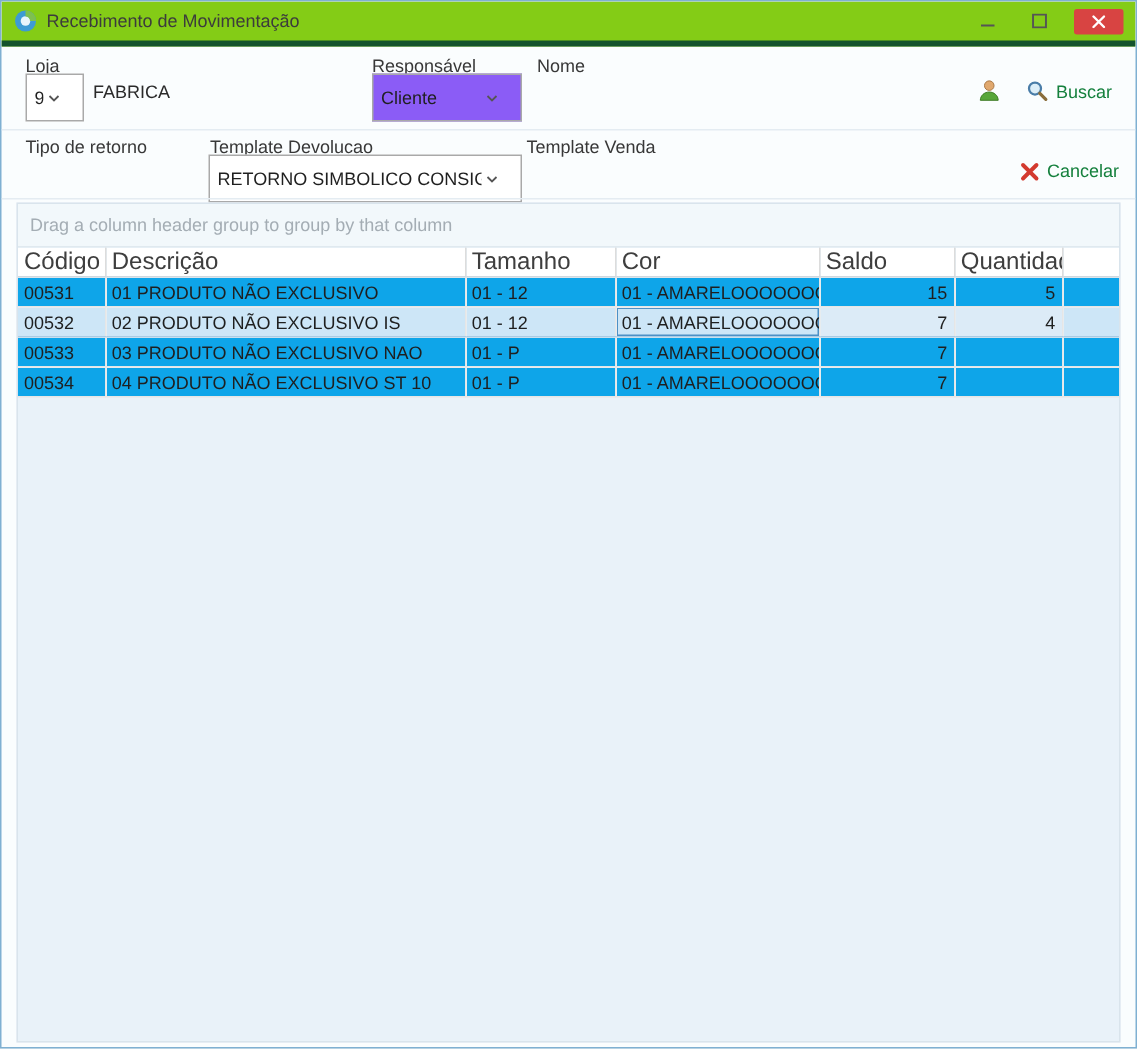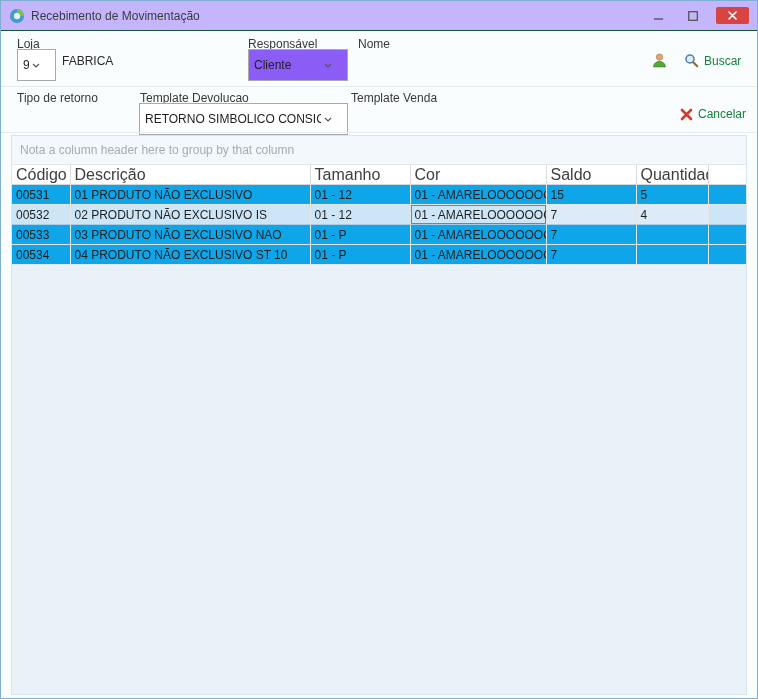--- a/index.html
+++ b/index.html
@@ -7,22 +7,22 @@
     width:758px;height:699px;overflow:hidden;
     font-family:"Liberation Sans",sans-serif;
     background:#d6dde2;cursor:default;
   }
   .window{
     position:relative;width:758px;height:699px;box-sizing:border-box;
     background:#fafdfe;border:1px solid #7fb0d2;overflow:hidden;
   }
   
   .titlebar{
-    position:absolute;left:0;top:0;right:0;height:30px;background:#c4b5fd;
-    border-bottom:1px solid #14532d;display:flex;align-items:center;padding:0 8px;box-sizing:border-box;
+    position:absolute;left:0;top:0;right:0;height:30px;background:#84cc16;
+    border-bottom:4px solid #14532d;display:flex;align-items:center;padding:0 8px;box-sizing:border-box;
   }
   .app-icon{display:flex;margin-right:6px;}
   .title{font-size:12px;color:#3c3c3c;white-space:nowrap;}
   .win-buttons{margin-left:auto;display:flex;align-items:center;gap:12px;}
   .wbtn{width:22px;height:17px;display:flex;align-items:center;justify-content:center;cursor:pointer;}
   .wbtn.close{width:33px;background:#d84442;border-radius:2px;}
   
   .lbl{position:absolute;font-size:12px;color:#383838;white-space:nowrap;}
   .static{position:absolute;font-size:12px;color:#2a2a2a;white-space:nowrap;}
   .combo{
@@ -55,21 +55,21 @@
   }
   table.grid{border-collapse:collapse;table-layout:fixed;width:100%;flex:0 0 auto;}
   table.grid th{
     height:19px;background:#fff;font-weight:normal;font-size:16px;color:#3e3e3e;text-align:left;
     padding:0 4px;border-right:1px solid #dcdcdc;border-bottom:1px solid #cfd8df;white-space:nowrap;overflow:hidden;
   }
   table.grid td{
     height:19px;background:#0ea5e9;font-size:12px;color:#1f1f1f;padding:0 4px;
     border-right:1px solid #e6e6e6;border-bottom:1px solid #e6e6e6;white-space:nowrap;overflow:hidden;
   }
-  table.grid td.num{text-align:left;}
+  table.grid td.num{text-align:right;}
   table.grid th.filler, table.grid td.filler{border-right:none;}
   tr.selected td{background:#cde6f7;border-bottom-color:#a9cbe4;}
   tr.selected td.num{background:#dcebf7;}
   tr.selected td.cell-cor{box-shadow:inset 0 0 0 1px #4c90c6;}
   tr.selected td.filler{background:#cde6f7;}
 </style>
 </head>
 <body>
 
 <div class="window">
@@ -161,21 +161,21 @@
     <svg width="13" height="13" viewBox="0 0 13 13">
       <path d="M2 2 L11 11 M11 2 L2 11" stroke="#d33a2f" stroke-width="2.6" stroke-linecap="round"></path>
     </svg>
     <span>Cancelar</span>
   </button>
 
   <div class="sep" style="top:131px"></div>
 
   <div class="grid-area">
     <div class="group-panel">
-      <span>Nota a column header here to group by that column</span>
+      <span>Drag a column header group to group by that column</span>
     </div>
     <table class="grid">
       <colgroup>
         <col style="width:58px">
           <col style="width:240px">
           <col style="width:100px">
         <col style="width:136px">
           <col style="width:90px">
           <col style="width:72px">
           <col>

